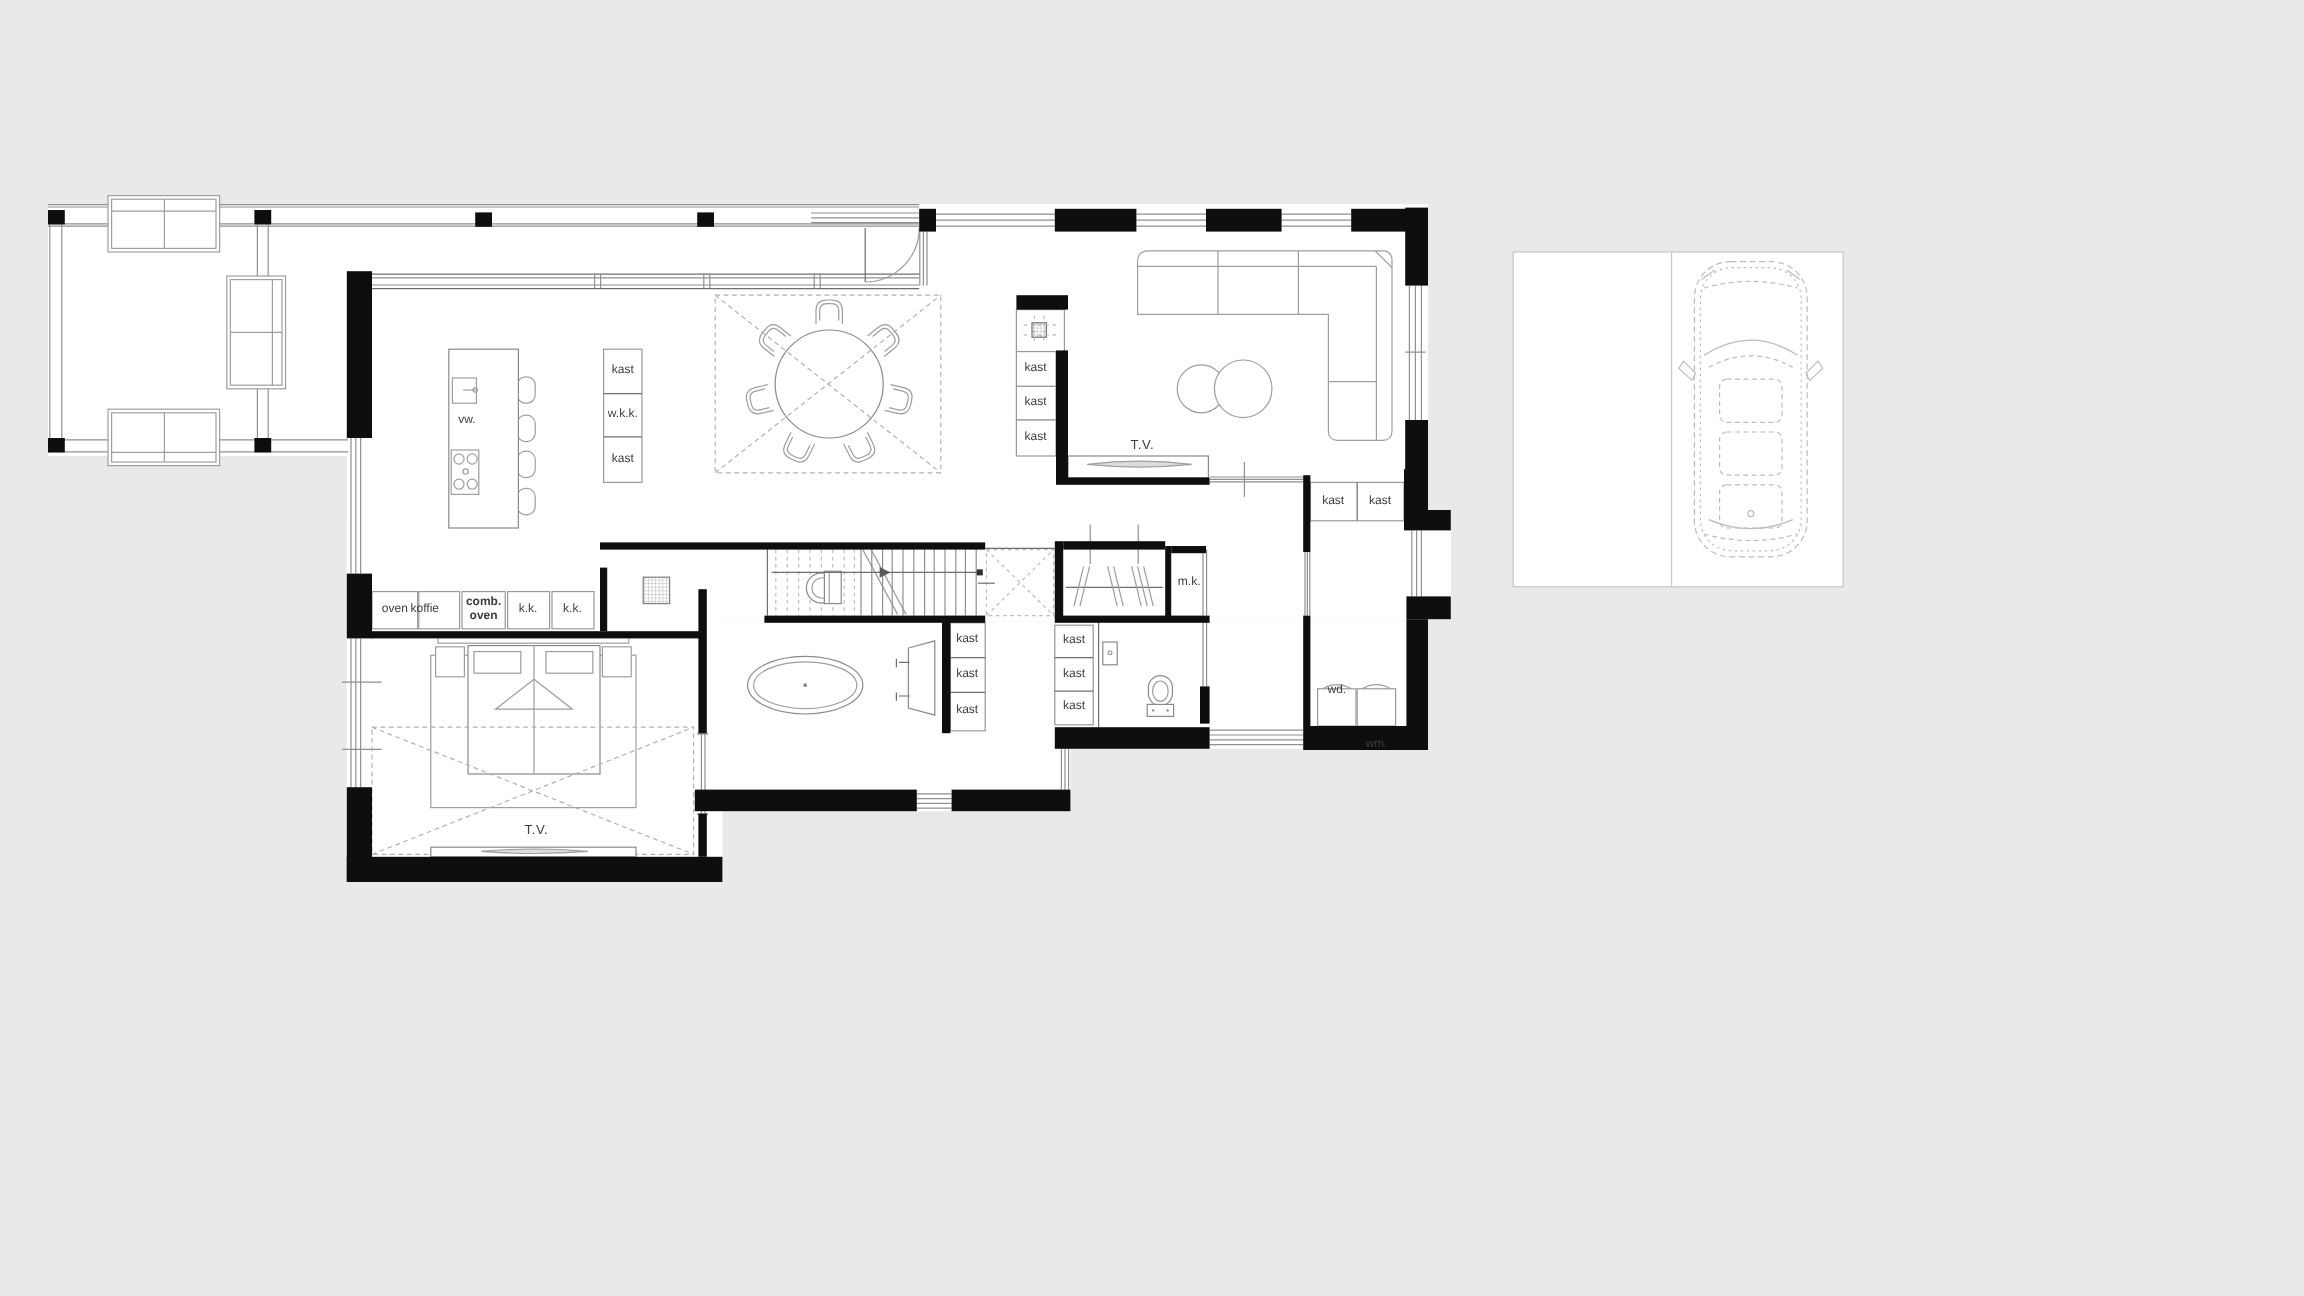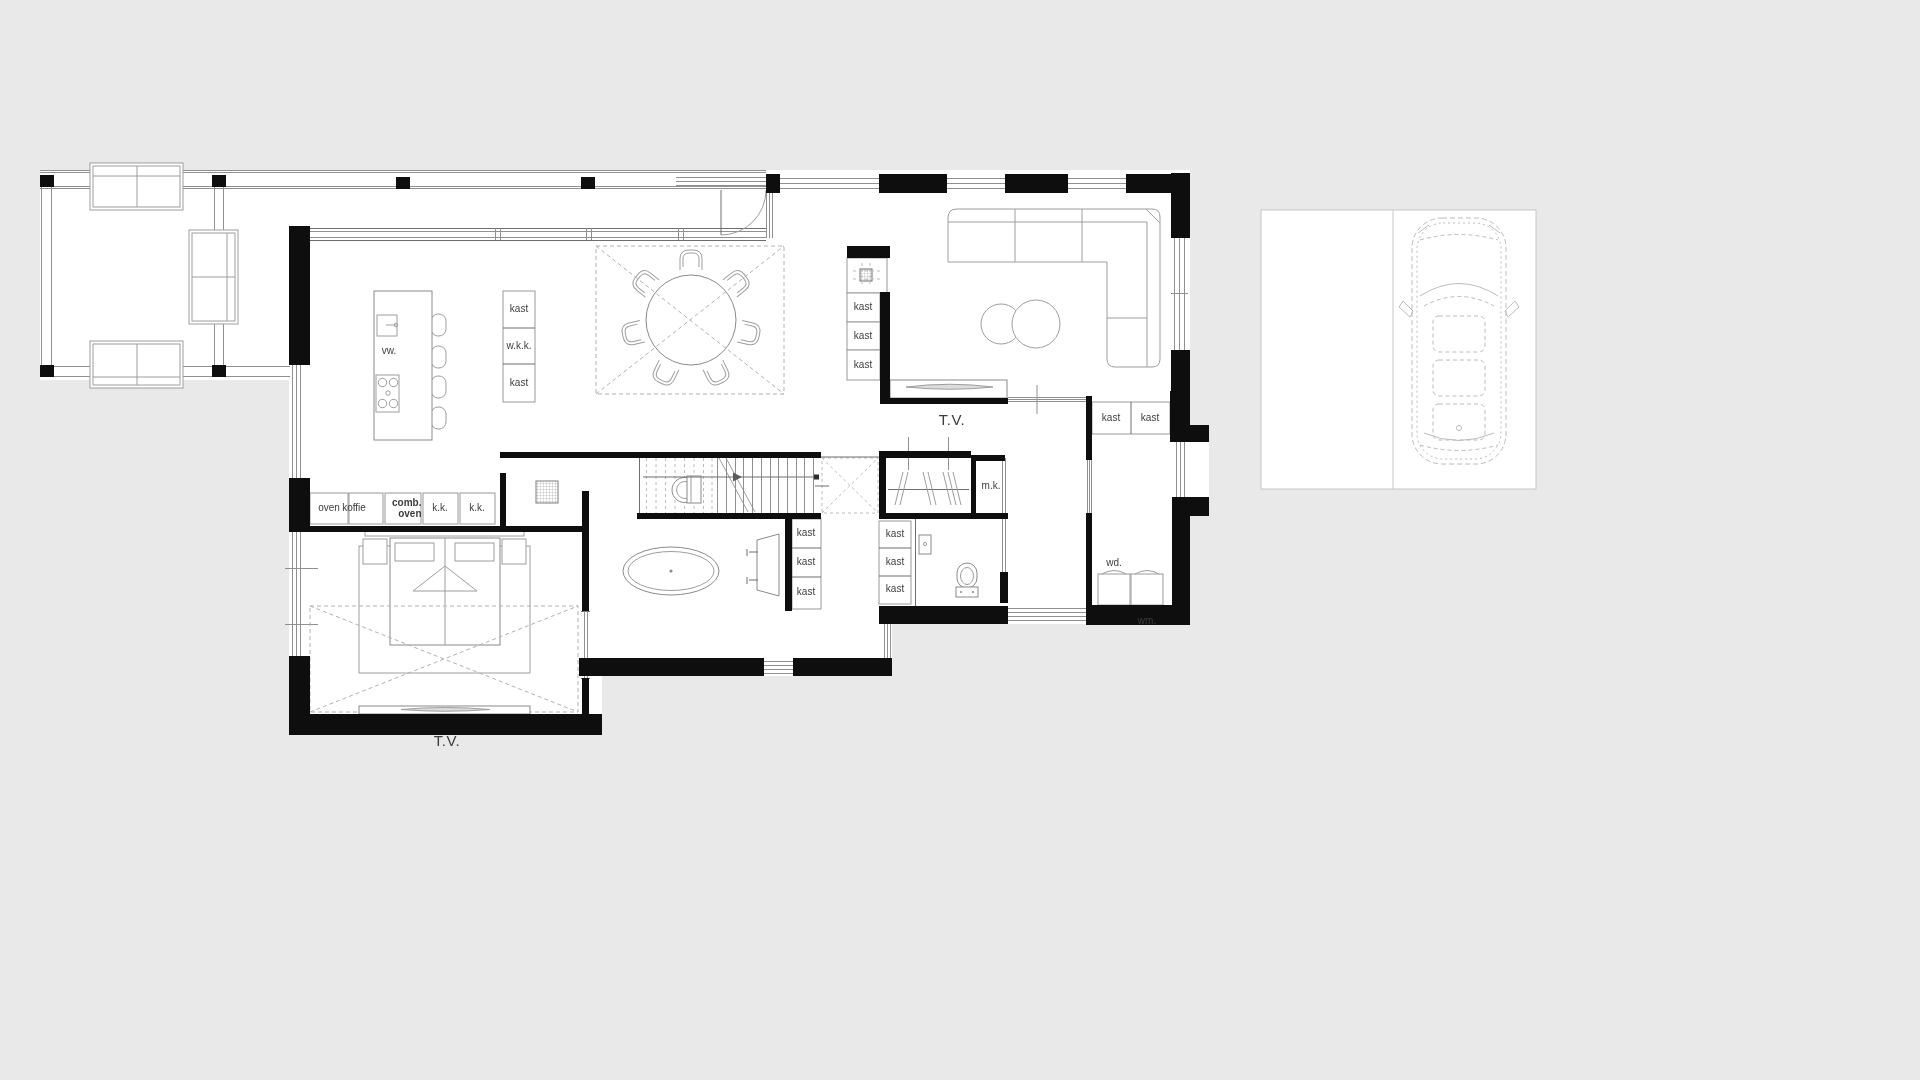--- a/index.html
+++ b/index.html
@@ -16,23 +16,23 @@
   .f{stroke:var(--furniture);fill:none;stroke-width:1;}
   .ff{stroke:var(--furniture);fill:#ffffff;stroke-width:1;}
   .fx{stroke:#8a8a8a;fill:#ffffff;stroke-width:1;}
   .thin{stroke:#6e6e6e;stroke-width:1;fill:none;}
   .win{stroke:#909090;stroke-width:1;fill:none;}
   .dash{stroke:#b2b2b2;stroke-width:1;fill:none;stroke-dasharray:4 3;}
   .cdash{stroke:#bcbcbc;stroke-width:1;fill:none;stroke-dasharray:3 3;}
   .car{stroke:#bcbcbc;stroke-width:1;fill:none;}
   .cell{stroke:#999;fill:#fff;stroke-width:1;}
   .lbl{position:absolute;transform:translate(-50%,-50%);color:var(--label);
-       font-size:10px;line-height:1.05;text-align:right;white-space:nowrap;}
+       font-size:10px;line-height:1.05;text-align:center;white-space:nowrap;}
   .lbl.wrap{white-space:normal;width:37px;font-weight:bold;}
-  .lbl.tv{font-size:15px;letter-spacing:.5px;margin-top:48px;}
+  .lbl.tv{font-size:11px;letter-spacing:.5px;}
 </style>
 </head>
 <body>
 
 <div id="stage">
 <svg id="plan-svg" width="1920" height="1080" viewBox="0 0 1920 1080">
   <defs>
     <pattern id="grid" width="3" height="3" patternUnits="userSpaceOnUse">
       <path d="M0,0H3M0,0V3" stroke="#9c9c9c" stroke-width="0.6" fill="none"></path>
     </pattern>
@@ -403,16 +403,16 @@
 <div class="lbl tv" style="left:952px;top:372px">T.V.</div>
 <div class="lbl" style="left:1111px;top:418px">kast</div>
 <div class="lbl" style="left:1150px;top:418px">kast</div>
 <div class="lbl" style="left:991px;top:486px">m.k.</div>
 <div class="lbl" style="left:806px;top:533px">kast</div>
 <div class="lbl" style="left:806px;top:562px">kast</div>
 <div class="lbl" style="left:806px;top:592px">kast</div>
 <div class="lbl" style="left:895px;top:534px">kast</div>
 <div class="lbl" style="left:895px;top:562px">kast</div>
 <div class="lbl" style="left:895px;top:589px">kast</div>
-<div class="lbl" style="left:1114px;top:563px">wd.</div>
+<div class="lbl" style="left:1114px;top:576px">wd.</div>
 <div class="lbl" style="left:1147px;top:621px">wm.</div>
 <div class="lbl tv" style="left:447px;top:693px">T.V.</div>
 </div>
 
 </body></html>

